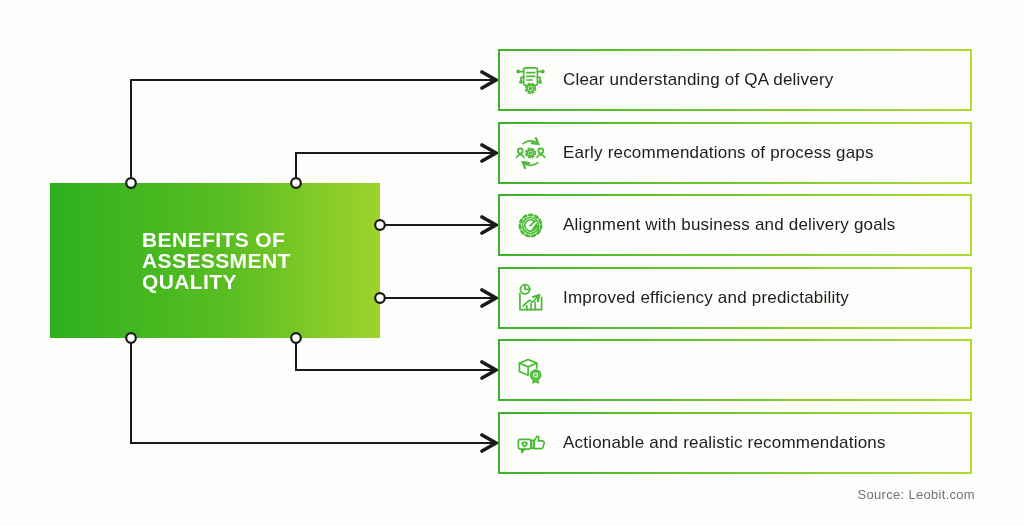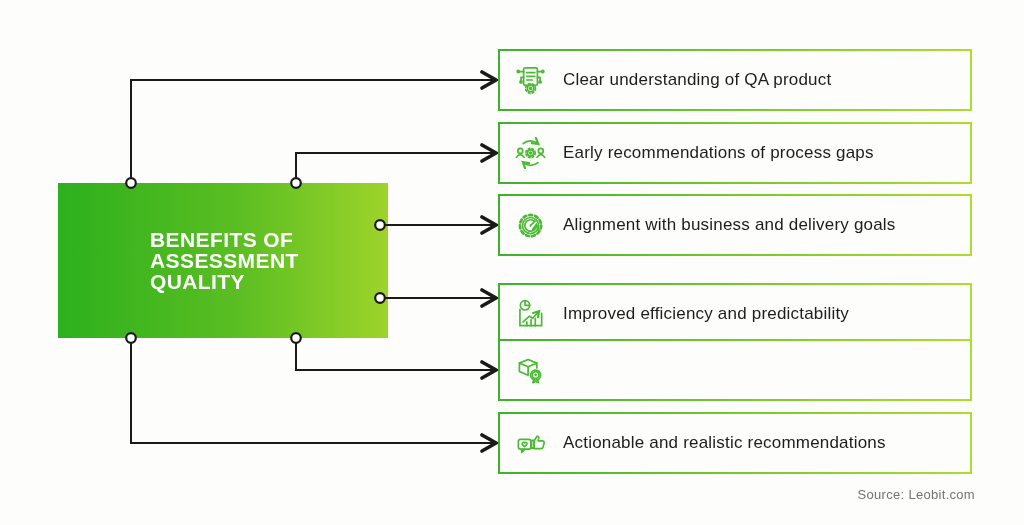--- a/index.html
+++ b/index.html
@@ -25,21 +25,20 @@
     position: absolute;
     left: 50px; top: 183px;
     width: 330px; height: 155px;
     background: linear-gradient(90deg, #2DB01D 0%, #5BBE22 55%, #9ED32B 100%);
     z-index: 1;
     display: flex;
     flex-direction: column;
     justify-content: center;
     padding-left: 92px;
     box-sizing: border-box;
-    margin-left: 8px;
   }
   .main-title {
     color: #ffffff;
     font-size: 21px;
     font-weight: bold;
     letter-spacing: 0.4px;
     line-height: 21px;
   }
   .main-title span { display: block; }
   .card {
@@ -139,21 +138,21 @@
           <circle cx="17.5" cy="25" r="3.1"></circle>
           <circle cx="17.5" cy="25" r="0.9"></circle>
           <path d="M11,9 H7.2 M11,14.5 H8.5 V17.5"></path>
           <circle cx="5.9" cy="9" r="1"></circle>
             <circle cx="8.5" cy="18.8" r="1"></circle>
           <path d="M24,9 H27.8 M24,14.5 H26.5 V17.5"></path>
           <circle cx="29.1" cy="9" r="1"></circle>
             <circle cx="26.5" cy="18.8" r="1"></circle>
         </svg>
       </span>
-      <span class="card-label">Clear understanding of QA product</span>
+      <span class="card-label">Clear understanding of QA delivery</span>
     </div>
   </div>
 
   <div class="card" style="top:122px">
     <div class="card-inner">
       <span class="card-icon">
         <svg viewBox="0 0 34 34" class="icon-svg" xmlns="http://www.w3.org/2000/svg">
           <circle cx="7.8" cy="15" r="2.3"></circle>
           <path d="M4.2,21 Q7.8,16.2 11.4,21"></path>
           <circle cx="27.2" cy="15" r="2.3"></circle>
@@ -177,21 +176,21 @@
           <circle cx="17.5" cy="17.5" r="7.6"></circle>
           <path d="M21.6,13.9 A5.4,5.4 0 1 0 22.9,17.9" marker-end="url(#arrow-green)"></path>
           <path d="M17.5,17.5 L21.6,13.3"></path>
           <circle cx="17.5" cy="17.5" r="0.9" fill="#4ABA35" stroke="none"></circle>
         </svg>
       </span>
       <span class="card-label">Alignment with business and delivery goals</span>
     </div>
   </div>
 
-  <div class="card" style="top:283px">
+  <div class="card" style="top:267px">
     <div class="card-inner">
       <span class="card-icon">
         <svg viewBox="0 0 34 34" class="icon-svg" xmlns="http://www.w3.org/2000/svg">
           <path d="M7.5,12.5 V28 H28 V16.5"></path>
           <circle cx="12.3" cy="8.8" r="4.4"></circle>
           <path d="M12.3,8.8 V4.4 M12.3,8.8 H16.7"></path>
           <path d="M14,28 V24.5 M18,28 V22.5 M22,28 V21"></path>
           <path d="M10.5,24.5 L16.5,19 L19.5,21 L25,15" marker-end="url(#arrow-green)"></path>
         </svg>
       </span>

